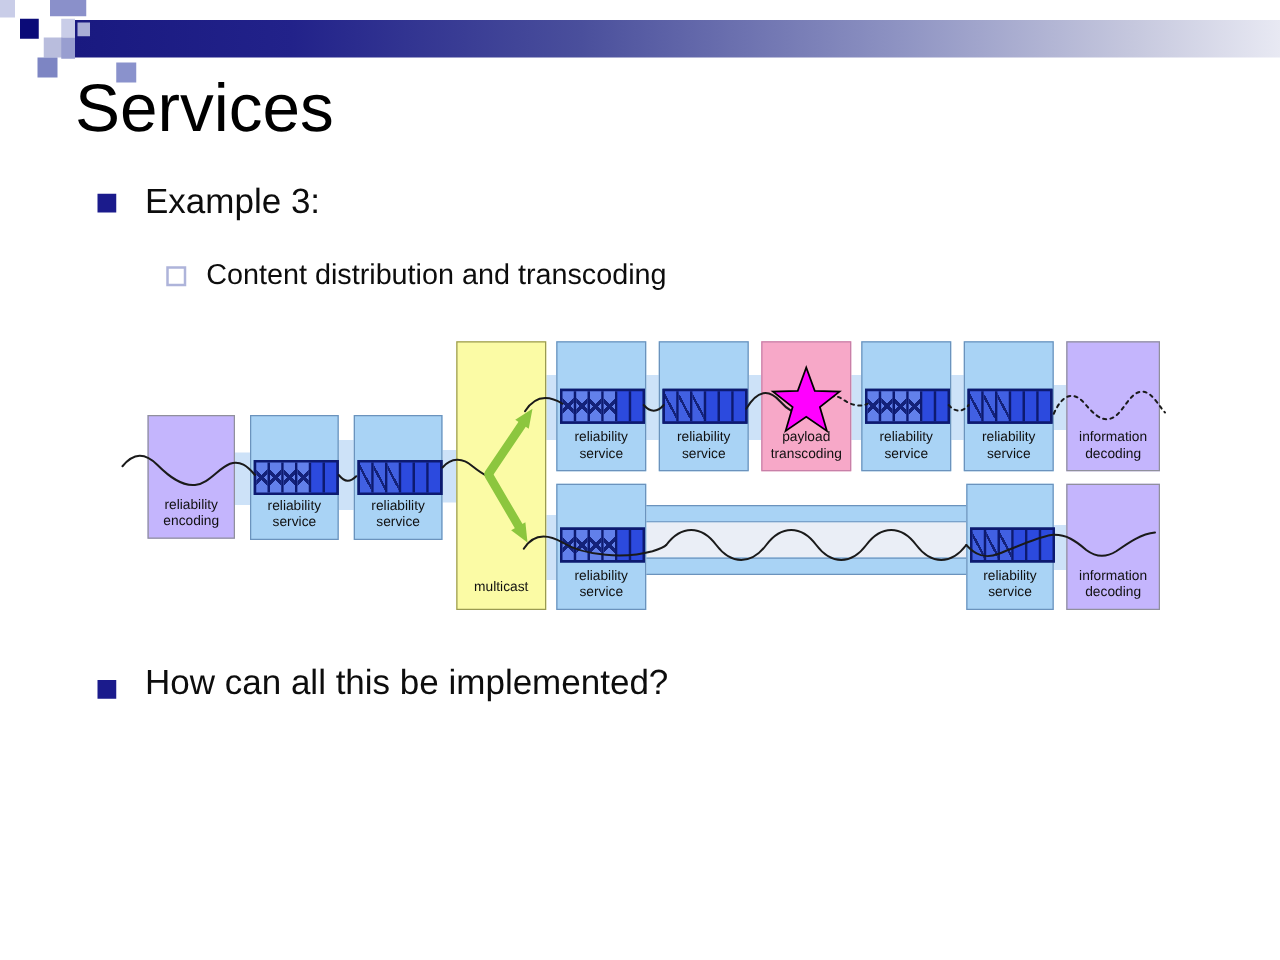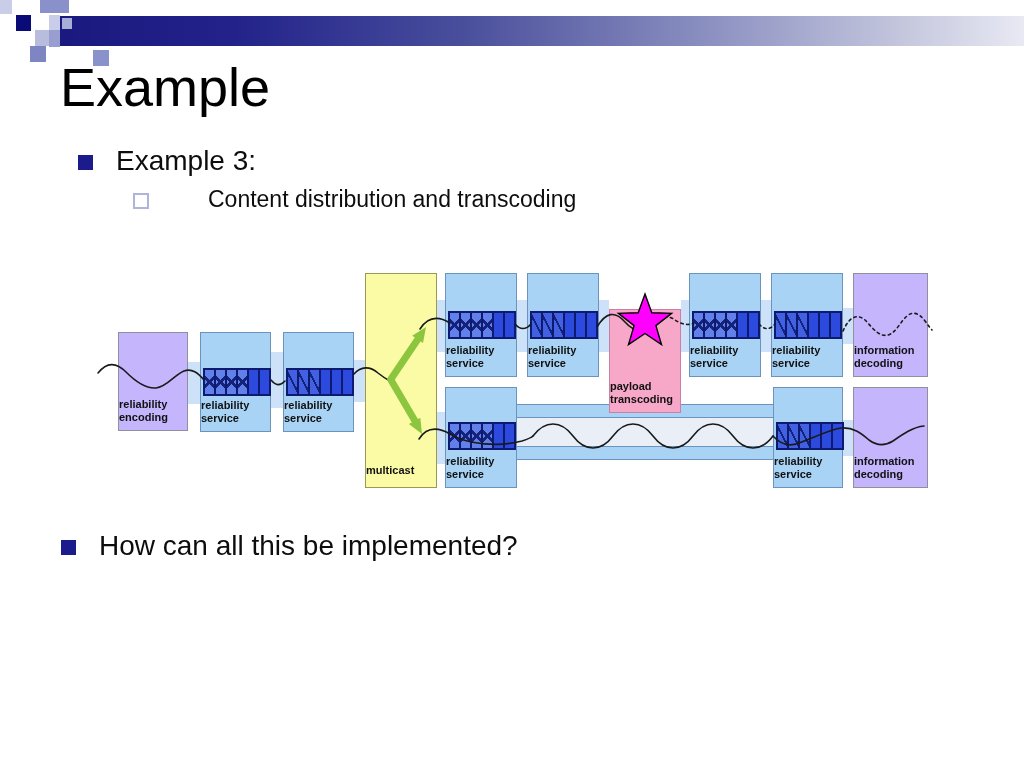--- a/index.html
+++ b/index.html
@@ -14,26 +14,26 @@
   .title{position:absolute;left:60px;top:56px;font-size:54px;font-weight:400;color:#000;letter-spacing:0;}
 
   .brow{position:absolute;display:flex;align-items:flex-start;margin-left:16px;}
   .bsq{width:15px;height:15px;background:#1b1b8c;margin-top:10px;flex:none;}
   .osq{width:12px;height:12px;background:#fff;border:2px solid #aeb4da;margin-top:7px;flex:none;}
   .btxt{margin-left:23px;font-size:28px;color:#0d0d0d;}
   .stxt{margin-left:16px;font-size:23px;color:#0d0d0d;}
 
   
   .box{position:absolute;box-sizing:border-box;}
-  .box .lbl{position:absolute;left:0;right:0;bottom:6px;
-            font-size:11px;line-height:13px;color:#101010;font-weight:bold;}
+  .box .lbl{position:absolute;left:0;right:0;bottom:6px;text-align:center;
+            font-size:11px;line-height:13px;color:#101010;}
   .blue{background:#a9d3f5;border:1px solid #6b93bd;}
   .light{background:#c4b5fd;border:1px solid #90909c;}
   .yellow{background:#fbfba5;border:1px solid #9a9a52;}
-  .pink{background:#f7a8c8;border:1px solid #c880a8;margin-top:36px;}
+  .pink{background:#f7a8c8;border:1px solid #c880a8;}
   .conn{position:absolute;background:#cde2f8;}
 
   .ptrain{position:absolute;display:flex;border:2px solid #0d1a70;background:#0d1a70;}
   .cell{width:9px;height:24px;background:#2c4ade;border-right:2px solid #0d1a70;}
   .cell:last-child{border-right:none;}
   .cell.x{background-color:#6280ea;
     background-image:linear-gradient(45deg,transparent 44%,#14227a 44%,#14227a 56%,transparent 56%),
                      linear-gradient(-45deg,transparent 44%,#14227a 44%,#14227a 56%,transparent 56%);}
   .cell.v{background-color:#4160e2;
     background-image:linear-gradient(62deg,transparent 45%,#14227a 45%,#14227a 55%,transparent 55%);}
@@ -55,28 +55,28 @@
     <div class="pixel" style="left:16px;top:15px;width:15px;height:16px;background:#0b0b78;"></div>
     <div class="pixel" style="left:49px;top:15px;width:11px;height:15px;background:#c9cde8;"></div>
     <div class="pixel" style="left:35px;top:30px;width:15px;height:16px;background:#b9bddd;"></div>
     <div class="pixel" style="left:49px;top:30px;width:11px;height:17px;background:#989ed0;"></div>
     <div class="pixel" style="left:30px;top:46px;width:16px;height:16px;background:#7d85c3;"></div>
     <div class="pixel" style="left:93px;top:50px;width:16px;height:16px;background:#8a92cc;"></div>
   </div>
   <div class="topbar"></div>
   <div class="pixel" style="left:62px;top:18px;width:10px;height:11px;background:#a9aed6;"></div>
 
-  <div class="title">Example</div>
+  <div class="title">Services</div>
 
   <div class="brow" style="left:62px;top:145px;">
     <span class="bsq"></span>
     <span class="btxt">Example 3:</span>
   </div>
 
-  <div class="brow" style="left:117px;top:186px;gap:43px;">
+  <div class="brow" style="left:117px;top:206px;">
     <span class="osq"></span>
     <span class="stxt">Content distribution and transcoding</span>
   </div>
 
   <div>
 
     <div class="conn" style="left:188px;top:362px;width:12px;height:42px;"></div>
     <div class="conn" style="left:271px;top:352px;width:12px;height:56px;"></div>
     <div class="conn" style="left:354px;top:360px;width:11px;height:42px;"></div>
     <div class="conn" style="left:437px;top:300px;width:8px;height:52px;"></div>
@@ -231,18 +231,18 @@
         <line x1="391" y1="380" x2="415" y2="421"></line>
       </g>
       <g fill="#8cc63e" stroke="none">
         <polygon points="426,327 423,343 412.2,335.8"></polygon>
         <polygon points="422,434 420.3,417.7 408.9,424.1"></polygon>
       </g>
       <polygon fill="#ff00ff" stroke="#000000" stroke-width="1.4" points="645,294 638.2,312.7 618.4,313.3 634.1,325.6 628.5,344.7 645,333.5 661.5,344.7 655.9,325.6 671.6,313.3 651.8,312.7"></polygon>
     </svg>
   </div>
 
-  <div class="brow" style="left:45px;top:530px;">
+  <div class="brow" style="left:62px;top:530px;align-items:center;">
     <span class="bsq"></span>
     <span class="btxt">How can all this be implemented?</span>
   </div>
 
 </div>
 
 </body></html>

